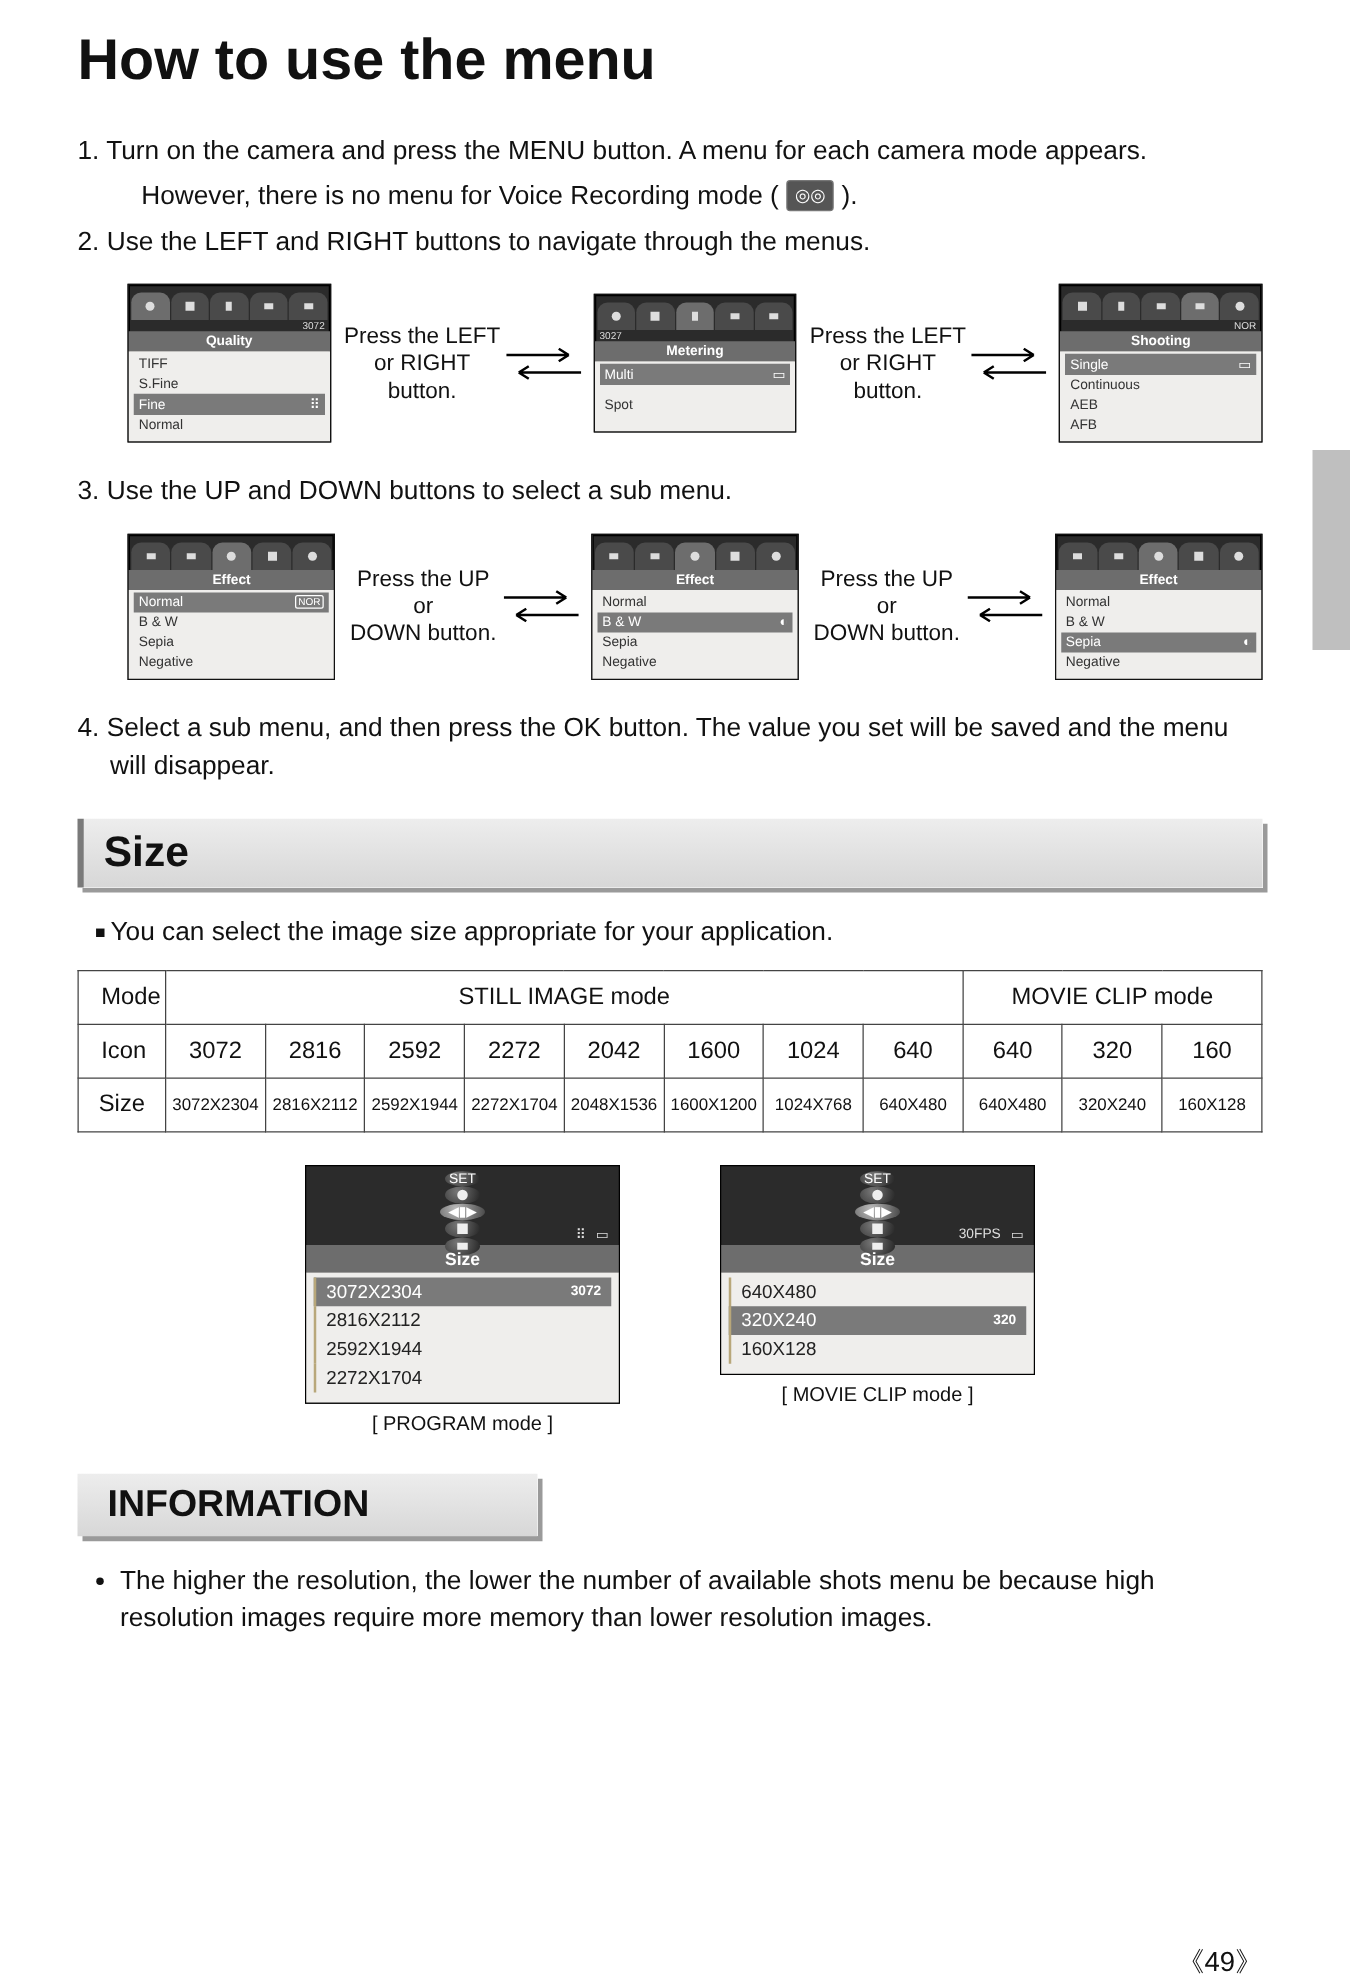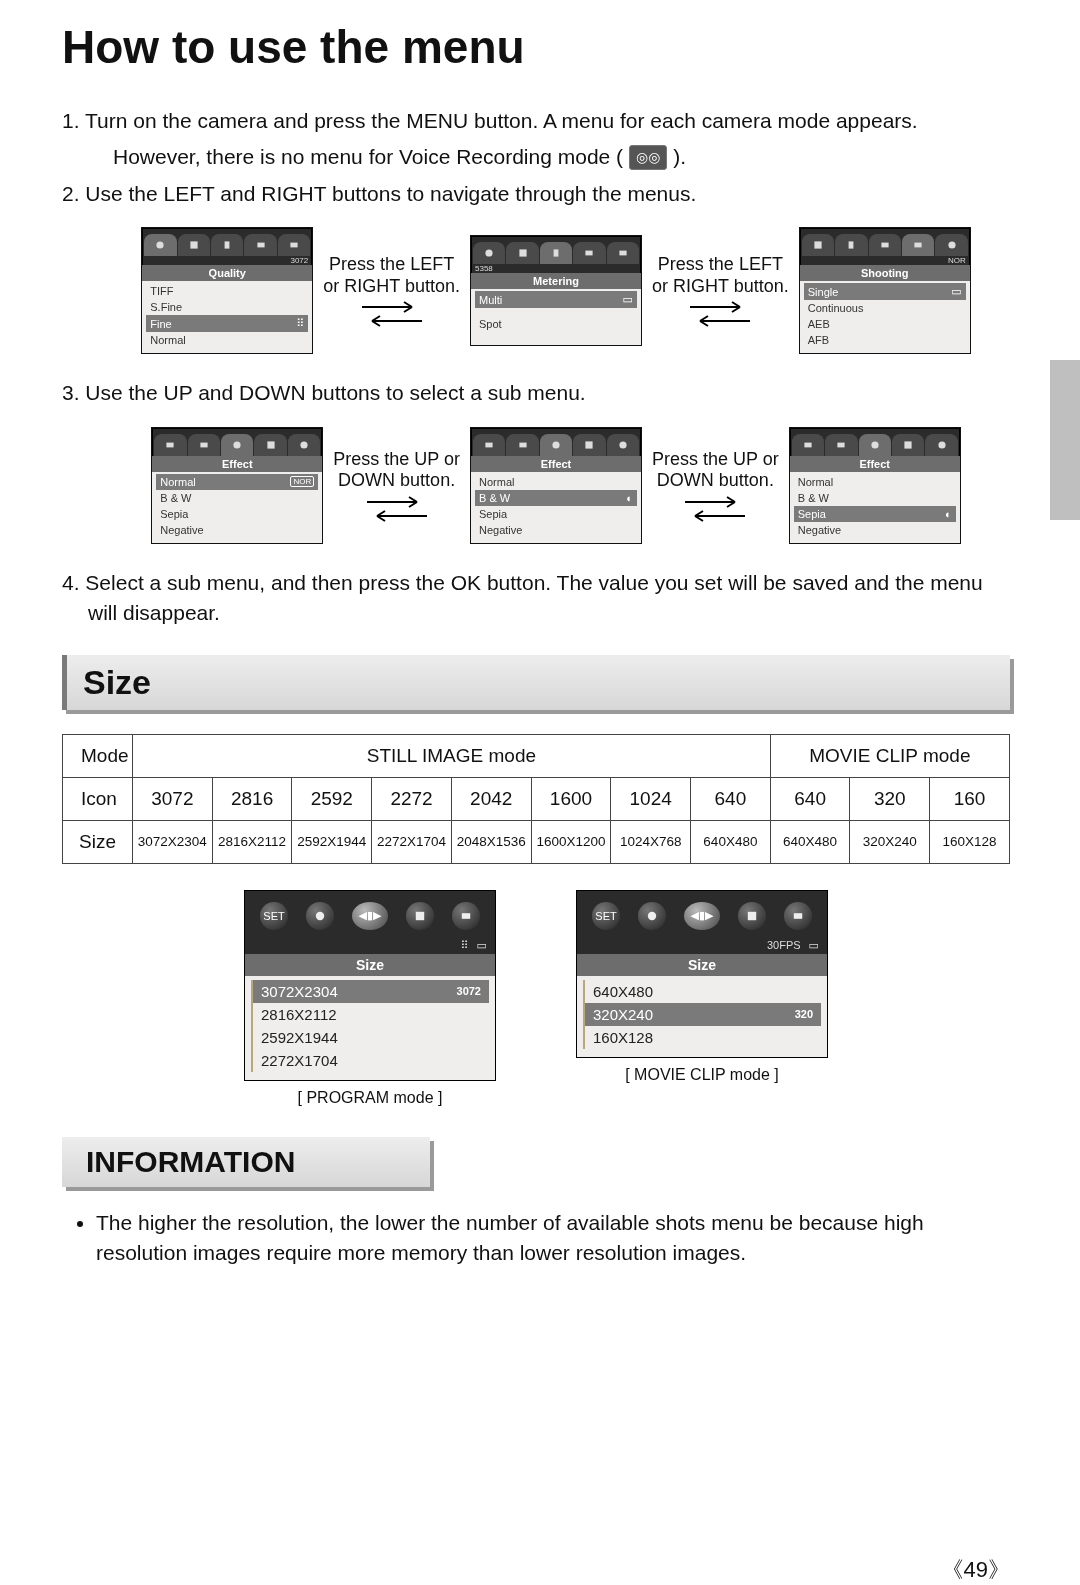--- a/index.html
+++ b/index.html
@@ -64,21 +64,21 @@
     font-size:11px;color:#333;padding:2px 4px;
     display:flex;justify-content:space-between;align-items:center;
   }
   .screen .item.selected{
     background:var(--screen-sel);color:#fff;
   }
   .screen .item .badge{
     font-size:8px;border:1px solid currentColor;padding:0 2px;border-radius:2px;
   }
 
-  .between{display:flex;flex-direction:column;align-items:center;gap:4px;font-size:18px;}
+  .between{display:flex;flex-direction:row;align-items:center;gap:4px;font-size:18px;}
   .between .label{white-space:pre-line;text-align:center;line-height:1.2;}
   .swap-arrows{display:flex;flex-direction:column;gap:2px;}
   .swap-arrows svg{width:60px;height:12px;}
 
   
   .section-bar{
     background:linear-gradient(var(--heading-grad-a),var(--heading-grad-b));
     border-left:5px solid #7a7a7a;
     box-shadow:4px 4px 0 #9a9a9a;
     padding:8px 16px;margin:26px 0 24px 0;
@@ -95,21 +95,21 @@
     border:1px solid #444;padding:10px 18px;text-align:center;
     font-weight:400;
   }
   table.size .hdr{font-size:19px;}
   table.size .tiny td{font-size:13.5px;padding:10px 1px;}
   table.size col.mode{width:70px;}
 
   
   .big-row{display:flex;gap:80px;justify-content:center;margin:26px 0 10px;}
   .big-screen{width:250px;background:var(--screen-bg);border:1px solid #000;}
-  .big-screen .tabs{height:42px;display:flex;align-items:center;justify-content:space-around;padding:4px 6px 0;}
+  .big-screen .tabs{height:42px;display:flex;align-items:center;justify-content:space-around;padding:4px 6px 0;flex-direction:column;}
   .big-screen .round{
     width:28px;height:28px;border-radius:50%;
     background:radial-gradient(circle at 35% 30%,#777,#222);
     display:flex;align-items:center;justify-content:center;
   }
   .big-screen .round.active{background:radial-gradient(circle at 35% 30%,#bbb,#444);}
   .big-screen .round svg{width:14px;height:14px;fill:#eee;}
   .big-screen .round .tri{color:#fff;font-size:11px;}
   .big-screen .subicons{display:flex;justify-content:flex-end;gap:8px;padding:2px 8px;font-size:11px;color:#ddd;}
   .big-screen .titlebar{
@@ -238,21 +238,21 @@
             <svg viewBox="0 0 10 10">
               <rect x="2" y="3" width="6" height="4"></rect>
             </svg>
           </div>
         <div class="tab">
             <svg viewBox="0 0 10 10">
               <rect x="2" y="3" width="6" height="4"></rect>
             </svg>
           </div>
       </div>
-      <div style="display:flex;justify-content:flex-start;padding:0 4px;font-size:8px;color:#ddd">5358</div>
+      <div style="display:flex;justify-content:flex-start;padding:0 4px;font-size:8px;color:#ddd">3027</div>
       <div class="titlebar">Metering</div>
       <div class="body">
         <div class="item selected">
           <span>Multi</span>
             <span>▭</span>
         </div>
         <div class="item" style="height:4px"></div>
         <div class="item">Spot</div>
         <div class="item" style="height:4px"></div>
       </div>
@@ -463,20 +463,21 @@
         <div class="item">Negative</div>
       </div>
     </div>
   </div>
 
   <div class="steps">
       <p>4. Select a sub menu, and then press the OK button. The value you set will be saved and the menu will disappear.</p>
     </div>
 
   <div class="section-bar">Size</div>
+  <p class="bullet-line">You can select the image size appropriate for your application.</p>
 
   <table class="size">
     <colgroup>
         <col class="mode">
         <col span="11">
       </colgroup>
     <tbody>
         <tr class="hdr">
       <td>Mode</td>
       <td colspan="8">STILL IMAGE mode</td>

